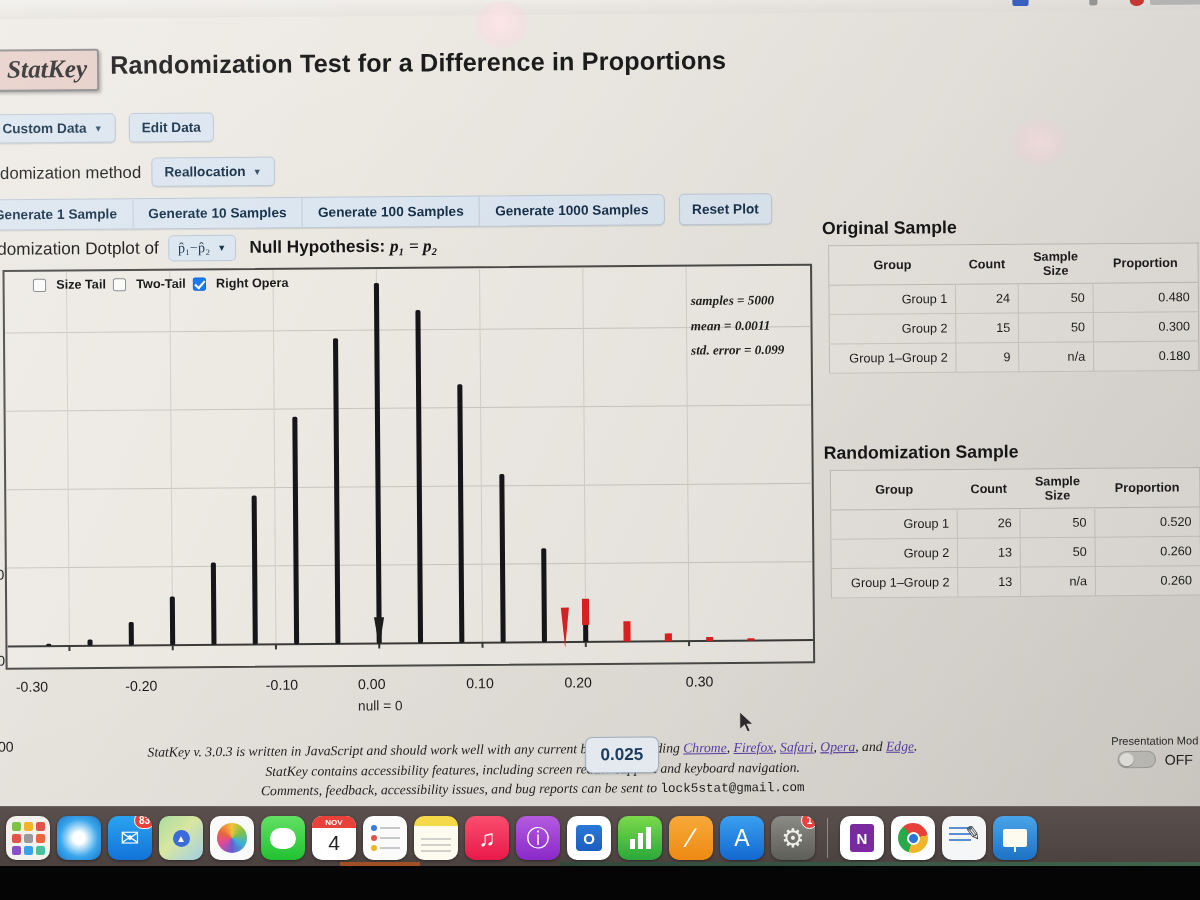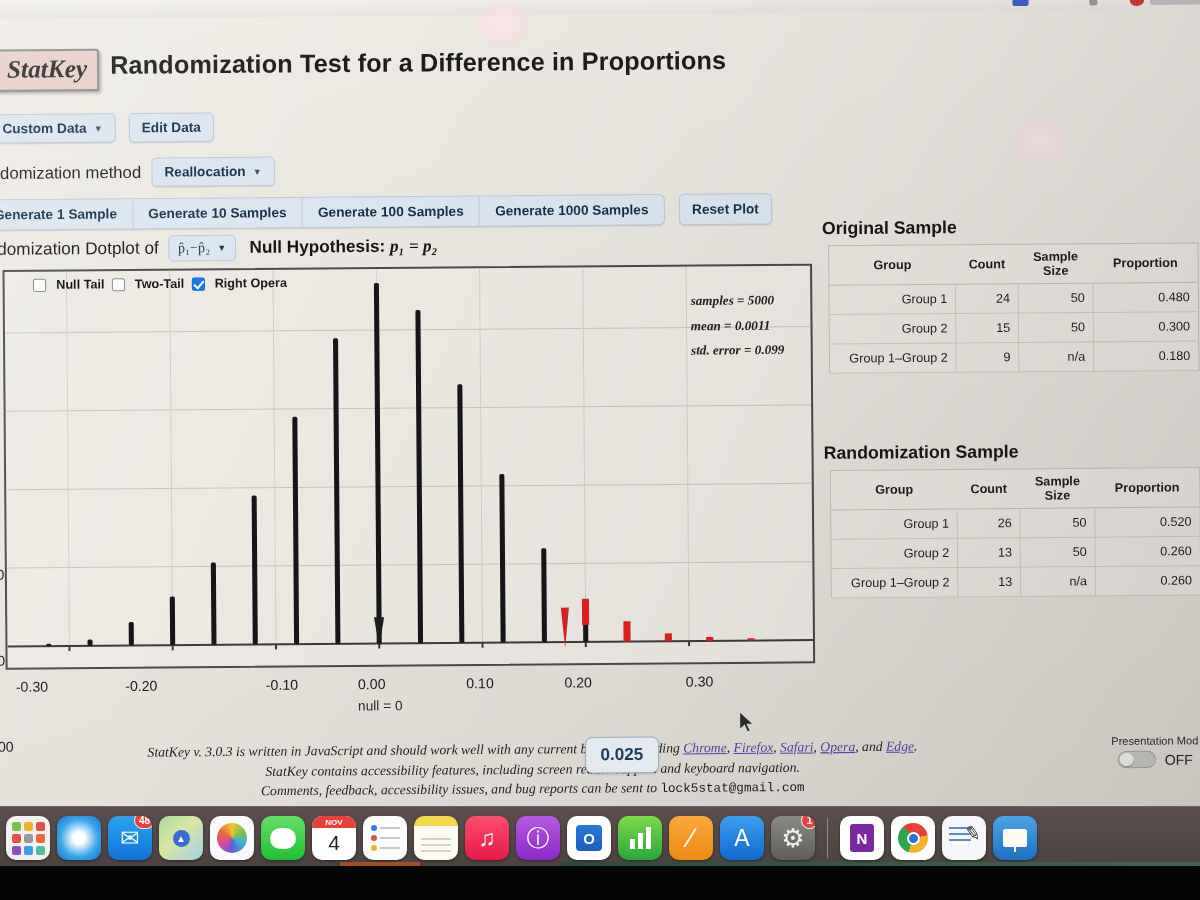--- a/index.html
+++ b/index.html
@@ -309,21 +309,21 @@
 
         <div class="ylab" style="left:-16px; top:293px;">400</div>
         <div class="ylab" style="left:-16px; top:378px;">300</div>
         <div class="ylab" style="left:-16px; top:463px;">200</div>
         <div class="ylab" style="left:-16px; top:548px;">100</div>
 
         <div id="plotbox">
 
           <div class="tailrow">
             <span class="cbx" id="cb-left"></span>
-            <span class="lab">Null Tail</span>
+            <span class="lab">Size Tail</span>
             <span class="cbx" id="cb-two"></span>
             <span class="lab">Two-Tail</span>
             <span class="cbx on" id="cb-right"></span>
             <span class="lab">Right Opera</span>
           </div>
 
           <div class="statbox">
             <div>samples = 5000</div>
             <div>mean = 0.0011</div>
             <div>std. error = 0.099</div>
@@ -493,21 +493,21 @@
           <i style="display:block;width:9px;height:9px;border-radius:2px;background:#8a4fc4"></i>
           <i style="display:block;width:9px;height:9px;border-radius:2px;background:#3aa0e8"></i>
           <i style="display:block;width:9px;height:9px;border-radius:2px;background:#4ac0a0"></i>
         </div>
       </div>
       <div class="ico" style="background:radial-gradient(circle at 50% 50%,#ffffff 18%,#3aa7ea 60%,#1b72c6 100%);">
         <span style="font-size:23px;">✦</span>
       </div>
       <div class="ico" style="background:linear-gradient(#2aa4f0,#1272d8);">
         <span style="font-size:23px;">✉</span>
-        <span class="badge">48</span>
+        <span class="badge">83</span>
       </div>
       <div class="ico" style="background:linear-gradient(135deg,#a8dca1,#d9e6a0 45%,#9fd0e8);">
         <div style="width:17px;height:17px;border-radius:50%;background:#3a6bd8;display:flex;align-items:center;justify-content:center;color:#fff;font-size:10px;">▲</div>
       </div>
       <div class="ico" style="background:#fafafa;">
         <div style="width:30px;height:30px;border-radius:50%;background:conic-gradient(#f2c33a,#7bc24a,#3ab0d8,#6a5bd0,#e0489a,#e8673c,#f2c33a);"></div>
       </div>
       <div class="ico" style="background:linear-gradient(#62e063,#21c131);">
         <div style="width:26px;height:21px;border-radius:11px;background:#fff;"></div>
       </div>

